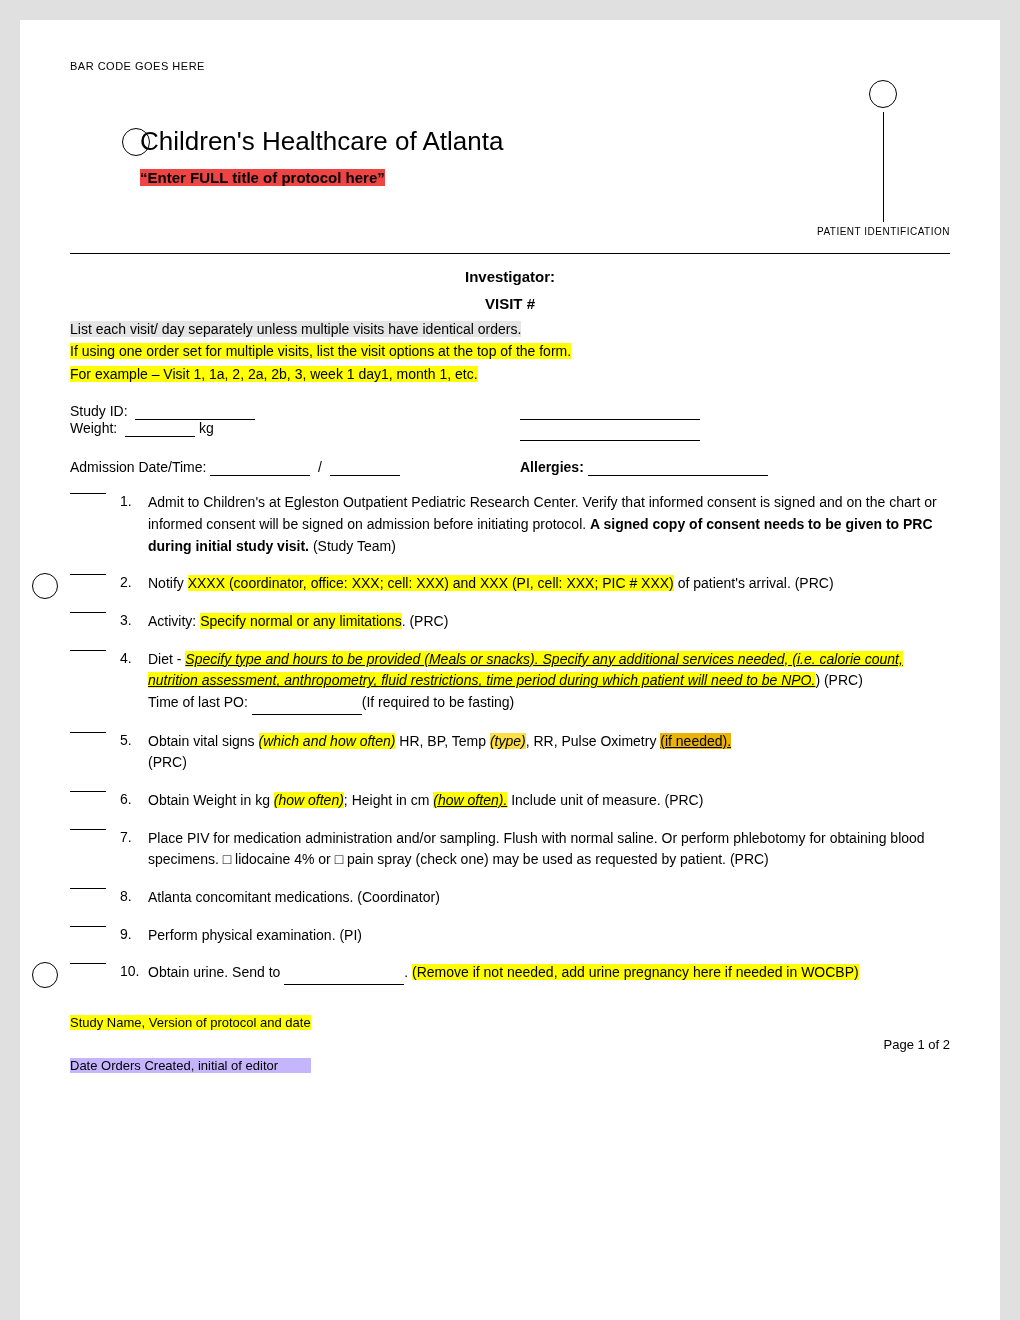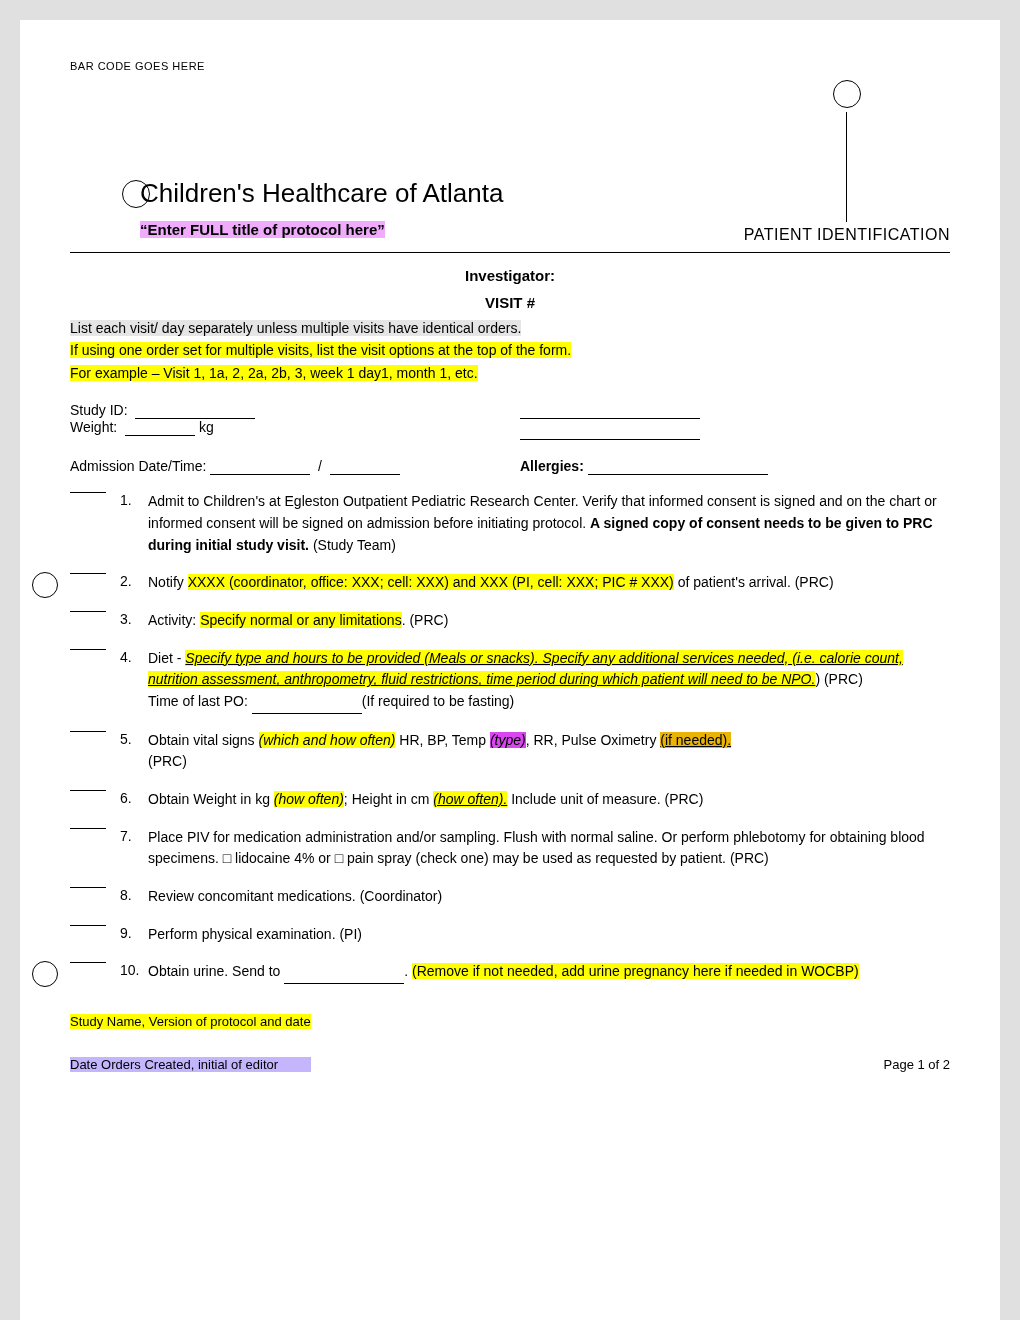--- a/index.html
+++ b/index.html
@@ -154,71 +154,71 @@
       position: absolute;
       left: -38px;
       top: 0px;
     }
 
     
     .footer {
       margin-top: 30px;
       display: flex;
       justify-content: space-between;
-      align-items: flex-end;
+      align-items: center;
     }
     .footer-left {
       font-size: 13px;
     }
     .footer-right {
       font-size: 13px;
     }
 
     .bold { font-weight: bold; }
     .italic { font-style: italic; }
     .underline { text-decoration: underline; }
 
     .header-layout {
       display: flex;
-      align-items: flex-end;
+      align-items: center;
       margin-top: 30px;
-      margin-bottom: 8px;
+      margin-bottom: 16px;
       gap: 16px;
     }
     .header-main {
       flex: 1;
       padding-left: 70px;
     }
     .vert-line {
       width: 1px;
       height: 110px;
       background: #000;
     }
     .patient-id-text {
-      font-size: 16px;
+      font-size: 10px;
       letter-spacing: 0.5px;
       white-space: nowrap;
       margin-top: 4px;
     }
   </style>
 </head>
 <body>
 
 <div class="page">
 
   <div class="barcode-label">BAR CODE GOES HERE</div>
 
   <div class="header-layout">
     <div class="header-main">
       <div style="position:relative; display:inline-block;">
         <span class="circle-top-left"></span>
         <span style="font-size:26px; font-weight:normal;">Children's Healthcare of Atlanta</span>
       </div>
       <div style="margin-top:12px; margin-bottom:6px;">
-        <span class="protocol-placeholder bold" style="background:#f0abfc; font-weight:bold; font-size:15px;">“Enter FULL title of protocol here”</span>
+        <span class="protocol-placeholder bold" style="background:#ef4444; font-weight:bold; font-size:15px;">“Enter FULL title of protocol here”</span>
       </div>
     </div>
     <div style="display:flex; flex-direction:column; align-items:center; padding-top:0;">
       <span class="circle-top-right" style="position:relative; right:auto; top:auto;display:inline-block;width:28px;height:28px;border:1.5px solid #000;border-radius:50%;margin-bottom:4px;"></span>
       <div class="vert-line"></div>
       <div class="patient-id-text">PATIENT IDENTIFICATION</div>
     </div>
   </div>
 
   <hr class="header-divider" style="margin-top:8px;">
@@ -309,21 +309,21 @@
         Time of last PO:  <span class="underline-field" style="min-width:110px;">&nbsp;&nbsp;&nbsp;&nbsp;&nbsp;&nbsp;&nbsp;&nbsp;&nbsp;&nbsp;&nbsp;&nbsp;</span>(If required to be fasting)
       </div>
     </div>
 
     <div class="list-item">
       <div class="item-blank">
           <span class="item-blank-line"></span>
         </div>
       <div class="item-number">5.</div>
       <div class="item-content">
-        Obtain vital signs <span class="highlight italic" style="font-style:italic;background:yellow;">(which and how often)</span> HR, BP, Temp <span class="highlight italic" style="font-style:italic;background:#d946ef;">(type)</span>, RR, Pulse Oximetry <span class="highlight underline" style="background:#eab308;text-decoration:underline;">(if needed).</span><br>(PRC)
+        Obtain vital signs <span class="highlight italic" style="font-style:italic;background:yellow;">(which and how often)</span> HR, BP, Temp <span class="highlight italic" style="font-style:italic;background:#fde047;">(type)</span>, RR, Pulse Oximetry <span class="highlight underline" style="background:#eab308;text-decoration:underline;">(if needed).</span><br>(PRC)
       </div>
     </div>
 
     <div class="list-item">
       <div class="item-blank">
           <span class="item-blank-line"></span>
         </div>
       <div class="item-number">6.</div>
       <div class="item-content">
         Obtain Weight in kg <span class="highlight italic" style="font-style:italic;background:yellow;">(how often)</span>; Height in cm <span class="highlight italic underline" style="font-style:italic;text-decoration:underline;background:yellow;">(how often).</span> Include unit of measure. (PRC)
@@ -339,21 +339,21 @@
         Place PIV for medication administration and/or sampling. Flush with normal saline. Or perform phlebotomy for obtaining blood specimens.  □ lidocaine 4% or  □ pain spray (check one) may be used as requested by patient.  (PRC)
       </div>
     </div>
 
     <div class="list-item">
       <div class="item-blank">
           <span class="item-blank-line"></span>
         </div>
       <div class="item-number">8.</div>
       <div class="item-content">
-        Review concomitant medications.  (Coordinator)
+        Atlanta concomitant medications.  (Coordinator)
       </div>
     </div>
 
     <div class="list-item">
       <div class="item-blank">
           <span class="item-blank-line"></span>
         </div>
       <div class="item-number">9.</div>
       <div class="item-content">
         Perform physical examination.  (PI)

